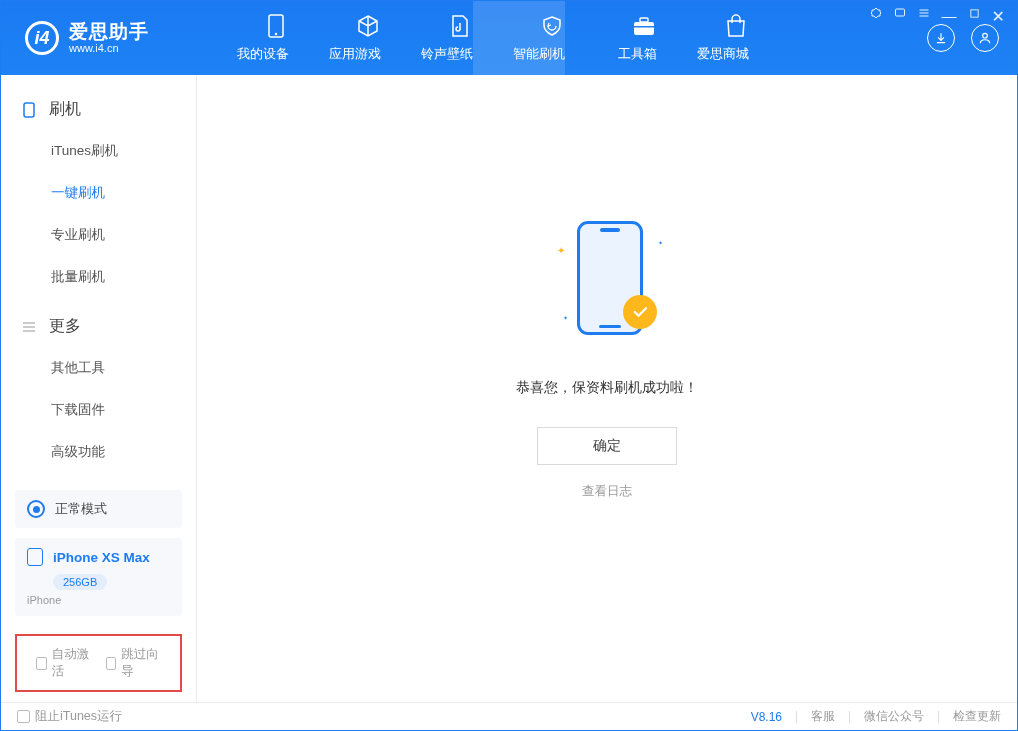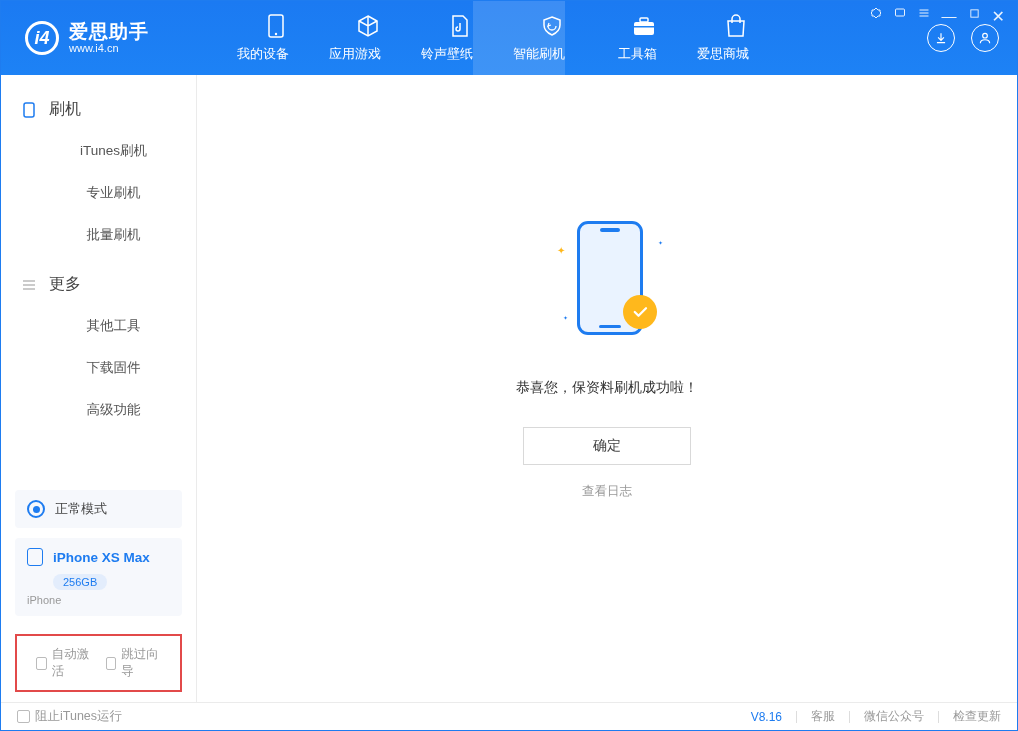--- a/index.html
+++ b/index.html
@@ -28,21 +28,21 @@
 .win-controls span { color: #fff; font-size: 13px; cursor: pointer; opacity: .9; }
 .win-controls svg { fill: #fff; }
 
 
 .body { display: flex; height: calc(100% - 74px - 28px); }
 .sidebar { width: 196px; border-right: 1px solid #ebebeb; display: flex; flex-direction: column; }
 .side-top { flex: 1; overflow: auto; padding-top: 14px; }
 
 .side-section-header { display: flex; align-items: center; padding: 10px 20px; font-size: 16px; color: #444; }
 .side-section-header .sec-icon { width: 16px; height: 16px; margin-right: 12px; display: flex; align-items: center; justify-content: center; }
-.side-item { padding: 12px 20px 12px 50px; font-size: 13.5px; color: #555; cursor: pointer; text-align: center; }
+.side-item { padding: 12px 20px 12px 50px; font-size: 13.5px; color: #555; cursor: pointer; }
 .side-item.selected { color: #1e7cf0; }
 
 .side-bottom { padding: 0 14px 10px 14px; }
 .side-card { background: #f6f8fc; border-radius: 4px; padding: 10px 12px; margin-bottom: 10px; display: flex; align-items: center; font-size: 13px; color: #444; }
 .side-card .card-icon { width: 18px; height: 18px; border-radius: 50%; border: 2px solid #1e7cf0; margin-right: 10px; position: relative; flex-shrink: 0; }
 .side-card .card-icon::after { content: ''; position: absolute; width: 7px; height: 7px; border-radius: 50%; background: #1e7cf0; top: 3.5px; left: 3.5px; }
 
 .device-card { background: #f6f8fc; border-radius: 4px; padding: 10px 12px; }
 .device-row { display: flex; align-items: center; font-size: 13.5px; color: #1e7cf0; font-weight: 600; margin-bottom: 6px; }
 .device-row .dev-icon { width: 16px; height: 18px; border: 1.8px solid #1e7cf0; border-radius: 3px; margin-right: 10px; position: relative; }
@@ -60,21 +60,21 @@
 .phone::before { content: ''; position: absolute; top: 4px; left: 50%; transform: translateX(-50%); width: 20px; height: 4px; border-radius: 3px; background: #1e7cf0; }
 .phone::after { content: ''; position: absolute; bottom: 4px; left: 50%; transform: translateX(-50%); width: 22px; height: 3px; border-radius: 3px; background: #1e7cf0; }
 .check-badge { position: absolute; width: 34px; height: 34px; border-radius: 50%; background: #ffb81c; right: 10px; bottom: 18px; display: flex; align-items: center; justify-content: center; }
 .check-badge svg { fill: #fff; width: 18px; height: 18px; }
 .sparkle { position: absolute; color: #ffb81c; font-size: 10px; }
 .sparkle.s1 { left: 10px; top: 28px; }
 .sparkle.s2 { right: 4px; top: 22px; color: #1e7cf0; font-size: 6px; }
 .sparkle.s3 { left: 16px; bottom: 26px; color: #1e7cf0; font-size: 6px; }
 
 .success-text { font-size: 14px; color: #333; margin-bottom: 30px; }
-.ok-btn { width: 168px; height: 38px; border: 1px solid #d9d9d9; background: #fff; font-size: 14px; color: #444; cursor: pointer; margin-bottom: 18px; }
+.ok-btn { width: 140px; height: 38px; border: 1px solid #d9d9d9; background: #fff; font-size: 14px; color: #444; cursor: pointer; margin-bottom: 18px; }
 .view-log { font-size: 12.5px; color: #999; cursor: pointer; }
 
 
 .footer { position: absolute; bottom: 0; left: 0; right: 0; height: 28px; border-top: 1px solid #ebebeb; display: flex; align-items: center; padding: 0 16px; font-size: 12px; color: #999; }
 .footer .cb { color: #999; }
 .footer-right { margin-left: auto; display: flex; align-items: center; gap: 14px; }
 .footer-right .divider { width: 1px; height: 12px; background: #ddd; }
 .footer-right span { cursor: pointer; }
 .ver { color: #1e7cf0; }
 </style>
@@ -185,20 +185,21 @@
     <div class="side-top">
       <div class="side-section-header">
         <span class="sec-icon">
             <svg width="12" height="16" viewBox="0 0 12 16">
               <rect x="1" y="1" width="10" height="14" rx="2" fill="none" stroke="#1e7cf0" stroke-width="1.5"></rect>
             </svg>
           </span>
         <span>刷机</span>
       </div>
       <div class="side-item">iTunes刷机</div>
+      <div class="side-item selected">一键刷机</div>
       <div class="side-item">专业刷机</div>
       <div class="side-item">批量刷机</div>
 
       <div class="side-section-header" style="margin-top:8px;">
         <span class="sec-icon">
             <svg width="14" height="12" viewBox="0 0 14 12">
               <path d="M1 2h12M1 6h12M1 10h12" stroke="#bbb" stroke-width="1.5"></path>
             </svg>
           </span>
         <span>更多</span>

